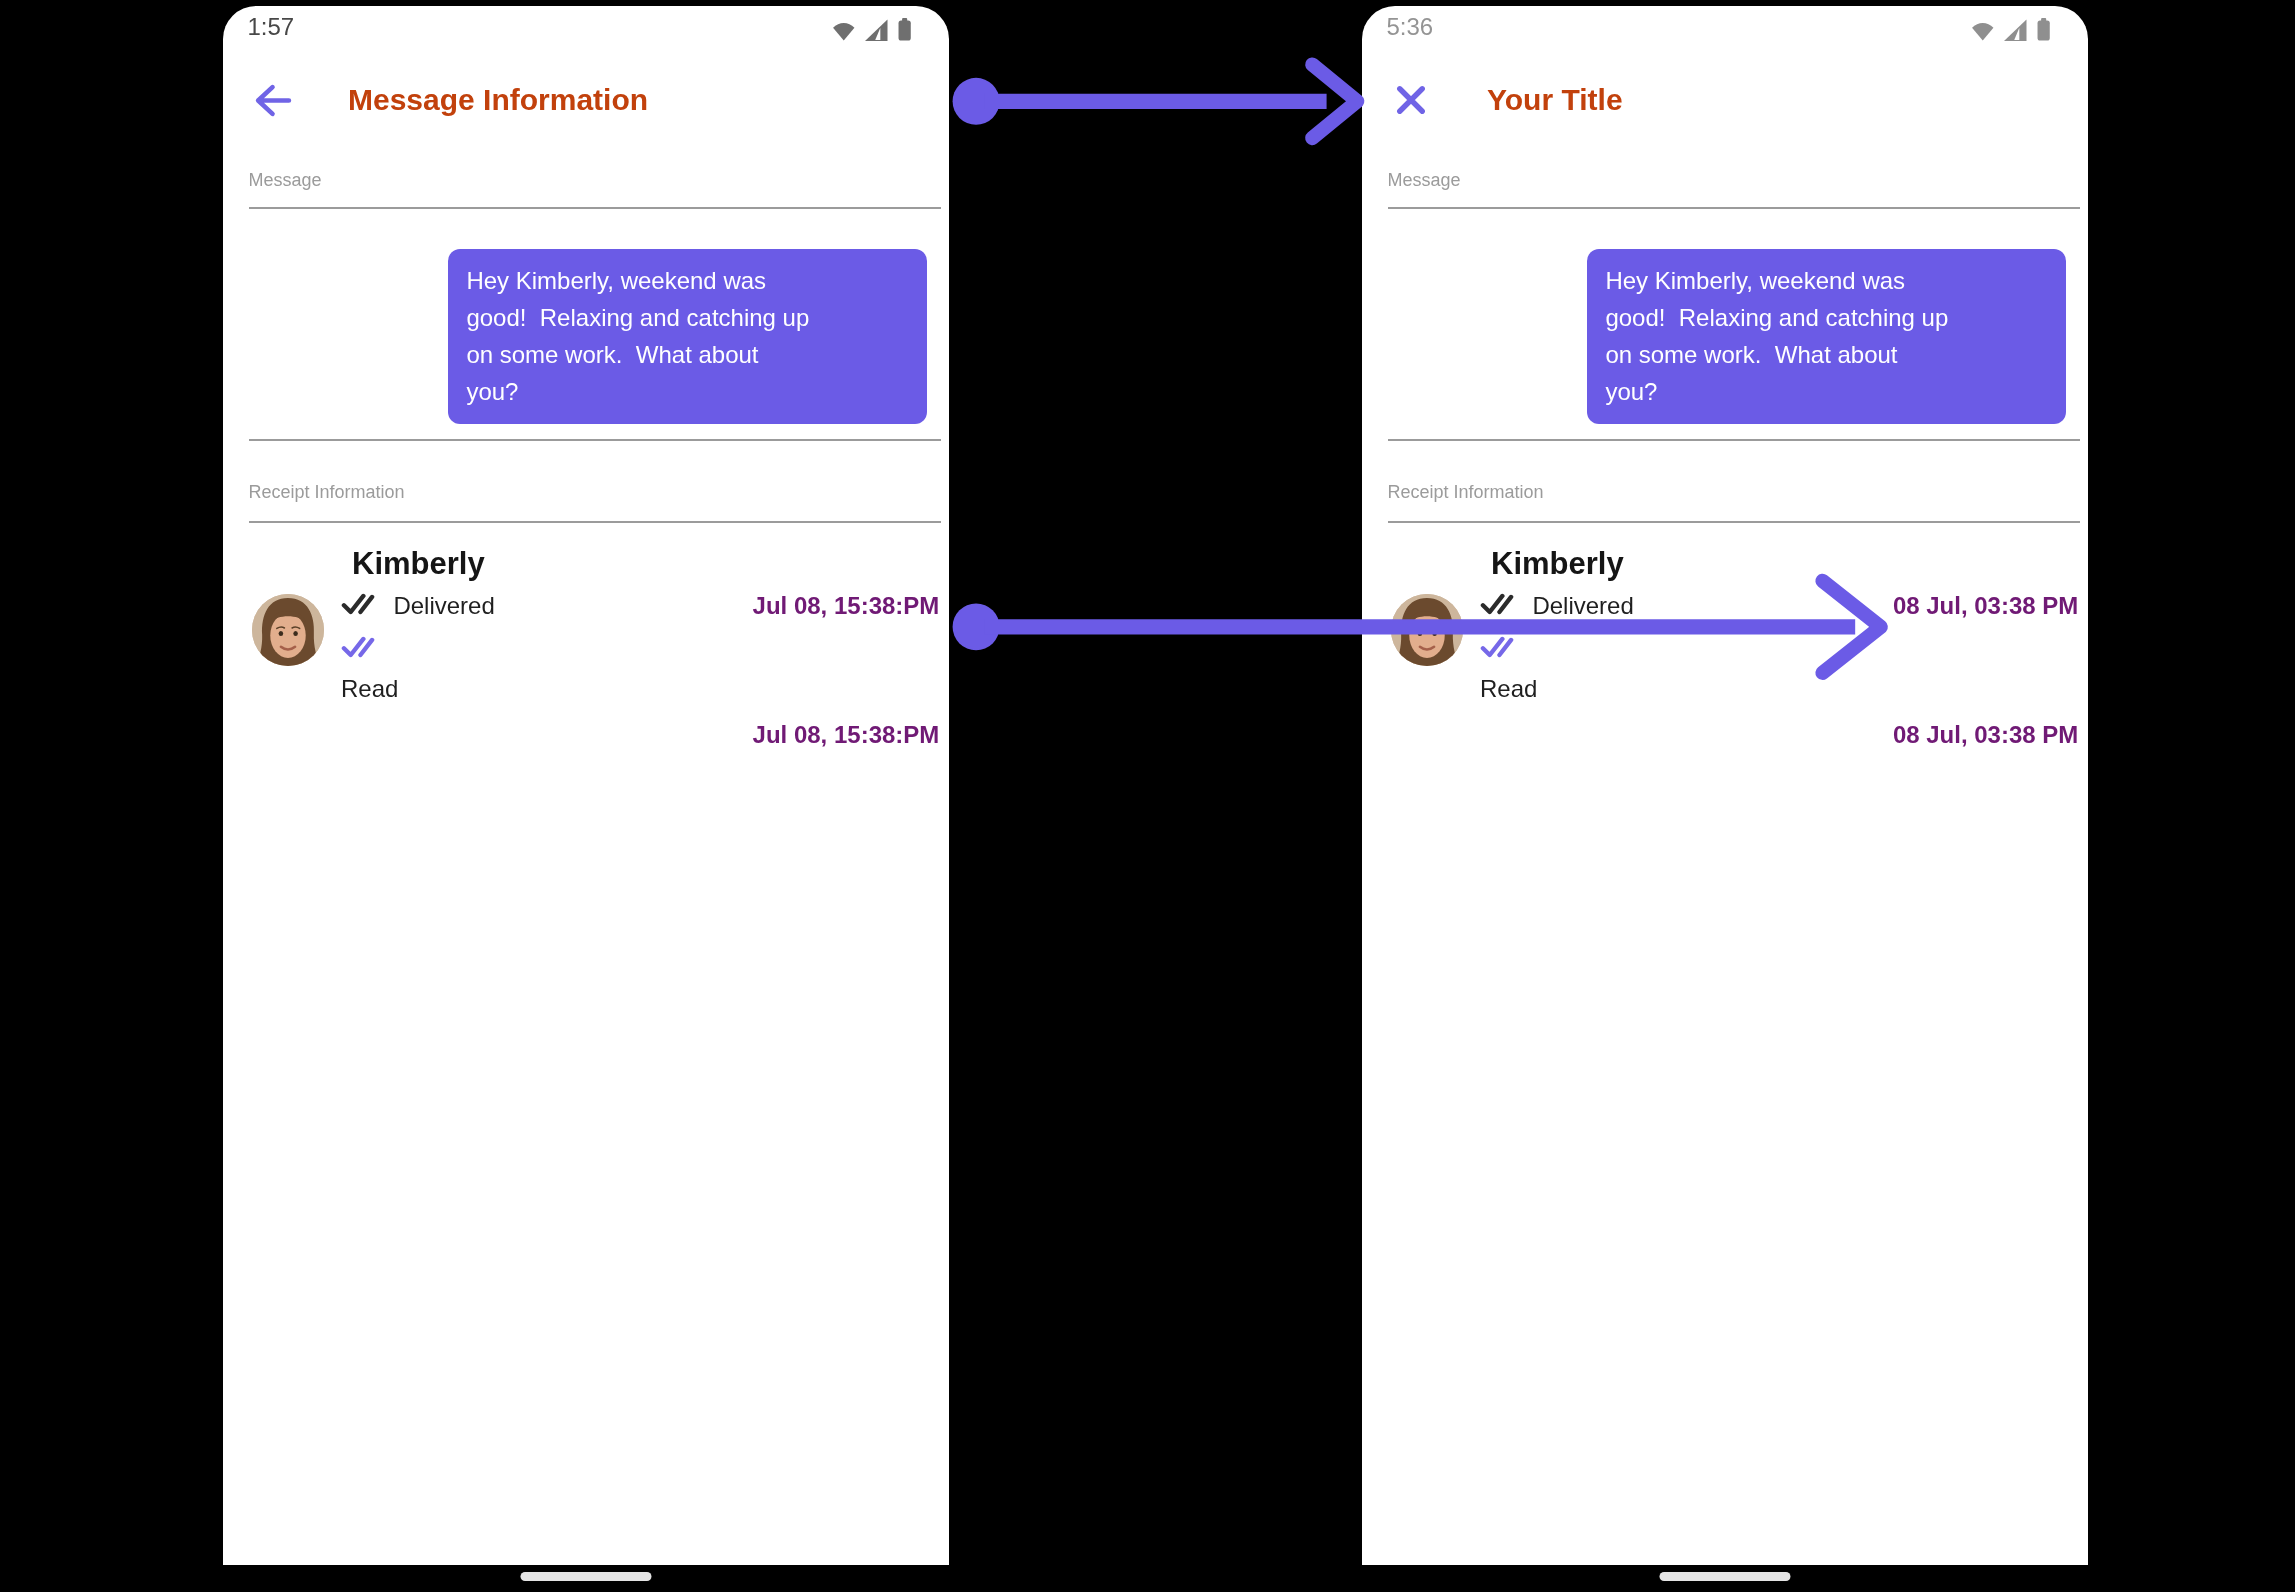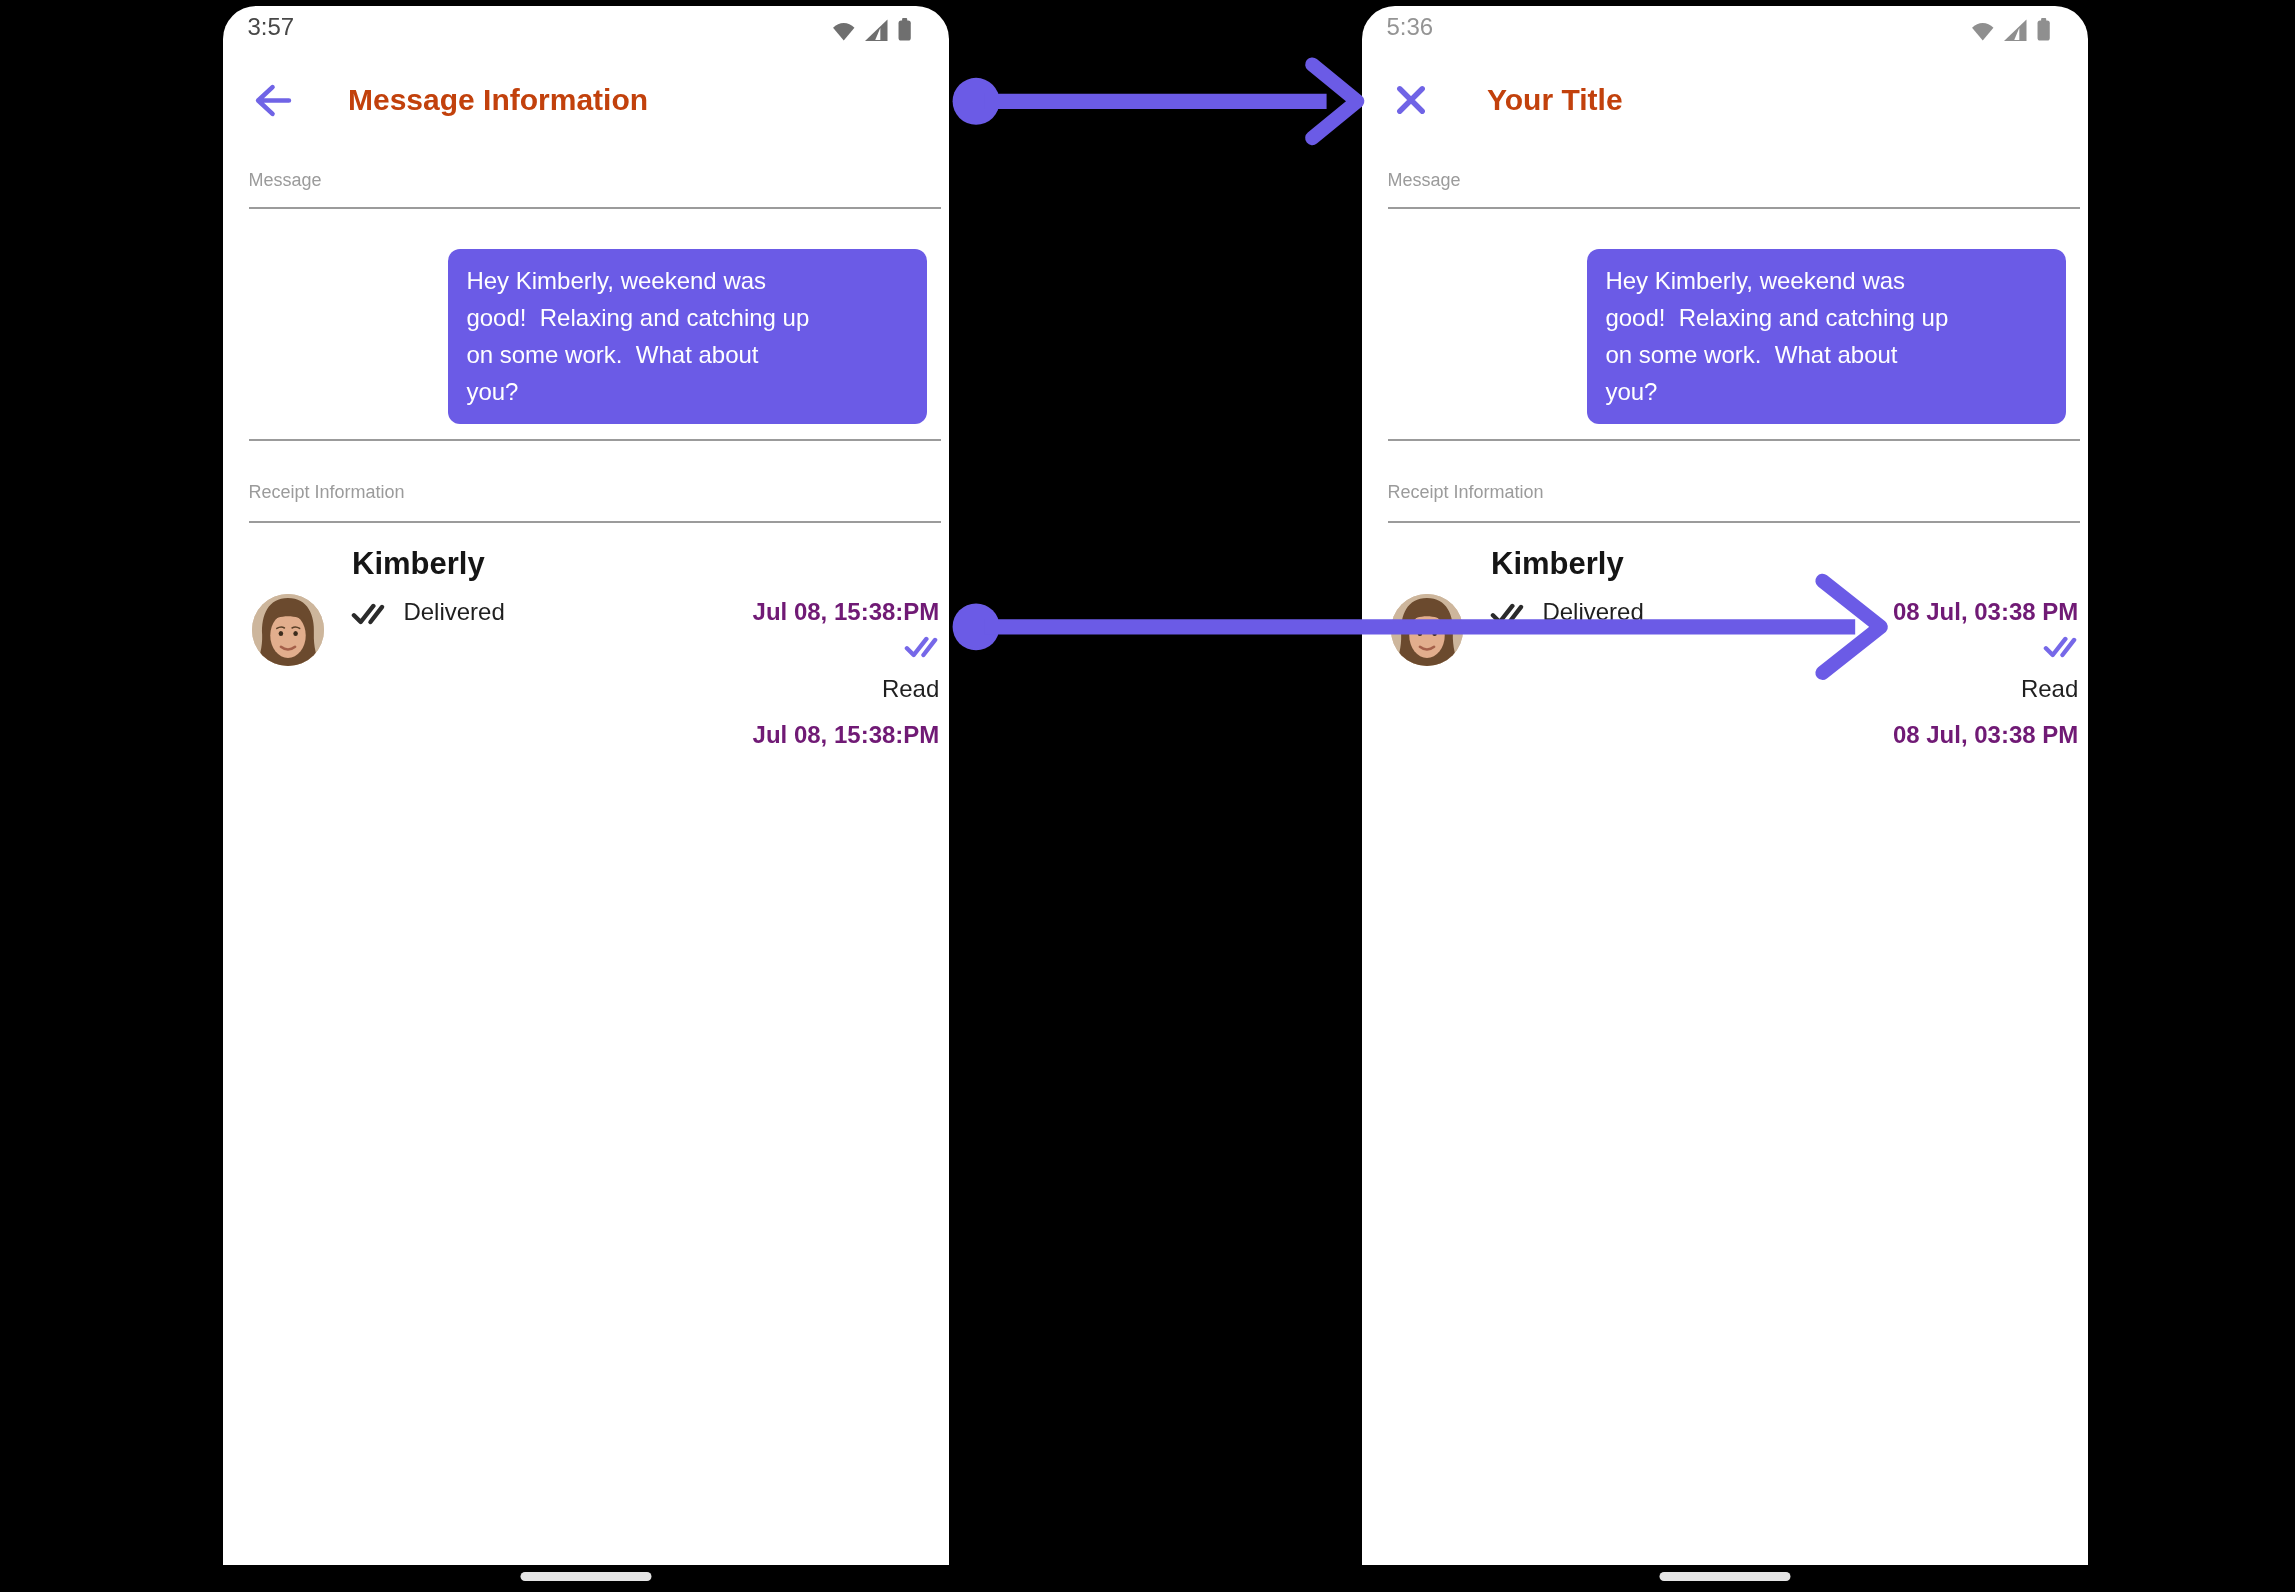--- a/index.html
+++ b/index.html
@@ -31,39 +31,39 @@
   .d1{top:201px;}
   .d2{top:433px;}
   .d3{top:515px;}
   .bubble{position:absolute;left:225px;top:243px;width:479px;height:175px;background:#6B5BE6;
     border-radius:12px;color:#fff;font-size:24px;line-height:37px;padding:13.8px 18.4px;
     box-sizing:border-box;white-space:pre-wrap;}
   
   .receipt-name{position:absolute;left:129px;top:540px;font-size:31px;line-height:35px;font-weight:700;color:#151515;}
   .avatar{position:absolute;left:29px;top:588px;width:72px;height:72px;border-radius:50%;overflow:hidden;background:#cdb69c;}
   .avatar svg{width:100%;height:100%;display:block;}
-  .receipt-row{position:absolute;left:128px;right:9.7px;height:34px;display:flex;align-items:flex-end;gap:17.4px;}
+  .receipt-row{position:absolute;left:118px;right:9.7px;height:34px;display:flex;align-items:flex-start;gap:17.4px;}
   .row-delivered{top:586px;}
   .row-read{top:629px;flex-direction:column;}
   .check-icon{width:35px;height:23.5px;flex:0 0 auto;}
   .check-icon svg{width:100%;height:100%;display:block;}
   .check-dark{color:#2b2b2b;}
   .check-purple{color:#7668E8;}
   .row-label{font-size:24px;color:#1f1f1f;}
   .row-time{margin-left:auto;font-size:24px;font-weight:700;color:#701a75;}
   .nav-pill{position:absolute;bottom:6.6px;left:50%;transform:translateX(-50%);
     width:131px;height:9.2px;border-radius:5.1px;background:#e4e4e4;cursor:pointer;}
   .overlay{position:absolute;left:0;top:0;pointer-events:none;}
 </style>
 </head>
 <body>
 
 <section class="phone phone--left">
   <div class="screen">
-    <span class="status-time">3:57</span>
+    <span class="status-time">1:57</span>
     <div class="status-icons">
       <span>
         <svg width="23.5" height="21.4" viewBox="0 0 48 44">
             <path d="M24 42 L2 16 C14 3 34 3 46 16 Z" fill="currentColor"></path>
           </svg>
       </span>
       <span>
         <svg width="24.5" height="22.5" viewBox="0 0 48 44">
             <path d="M2 43 L46 43 L46 1 Z" fill="currentColor"></path>
             <path d="M22 41 L32 41 L32 17 Z" fill="#ffffff"></path>

